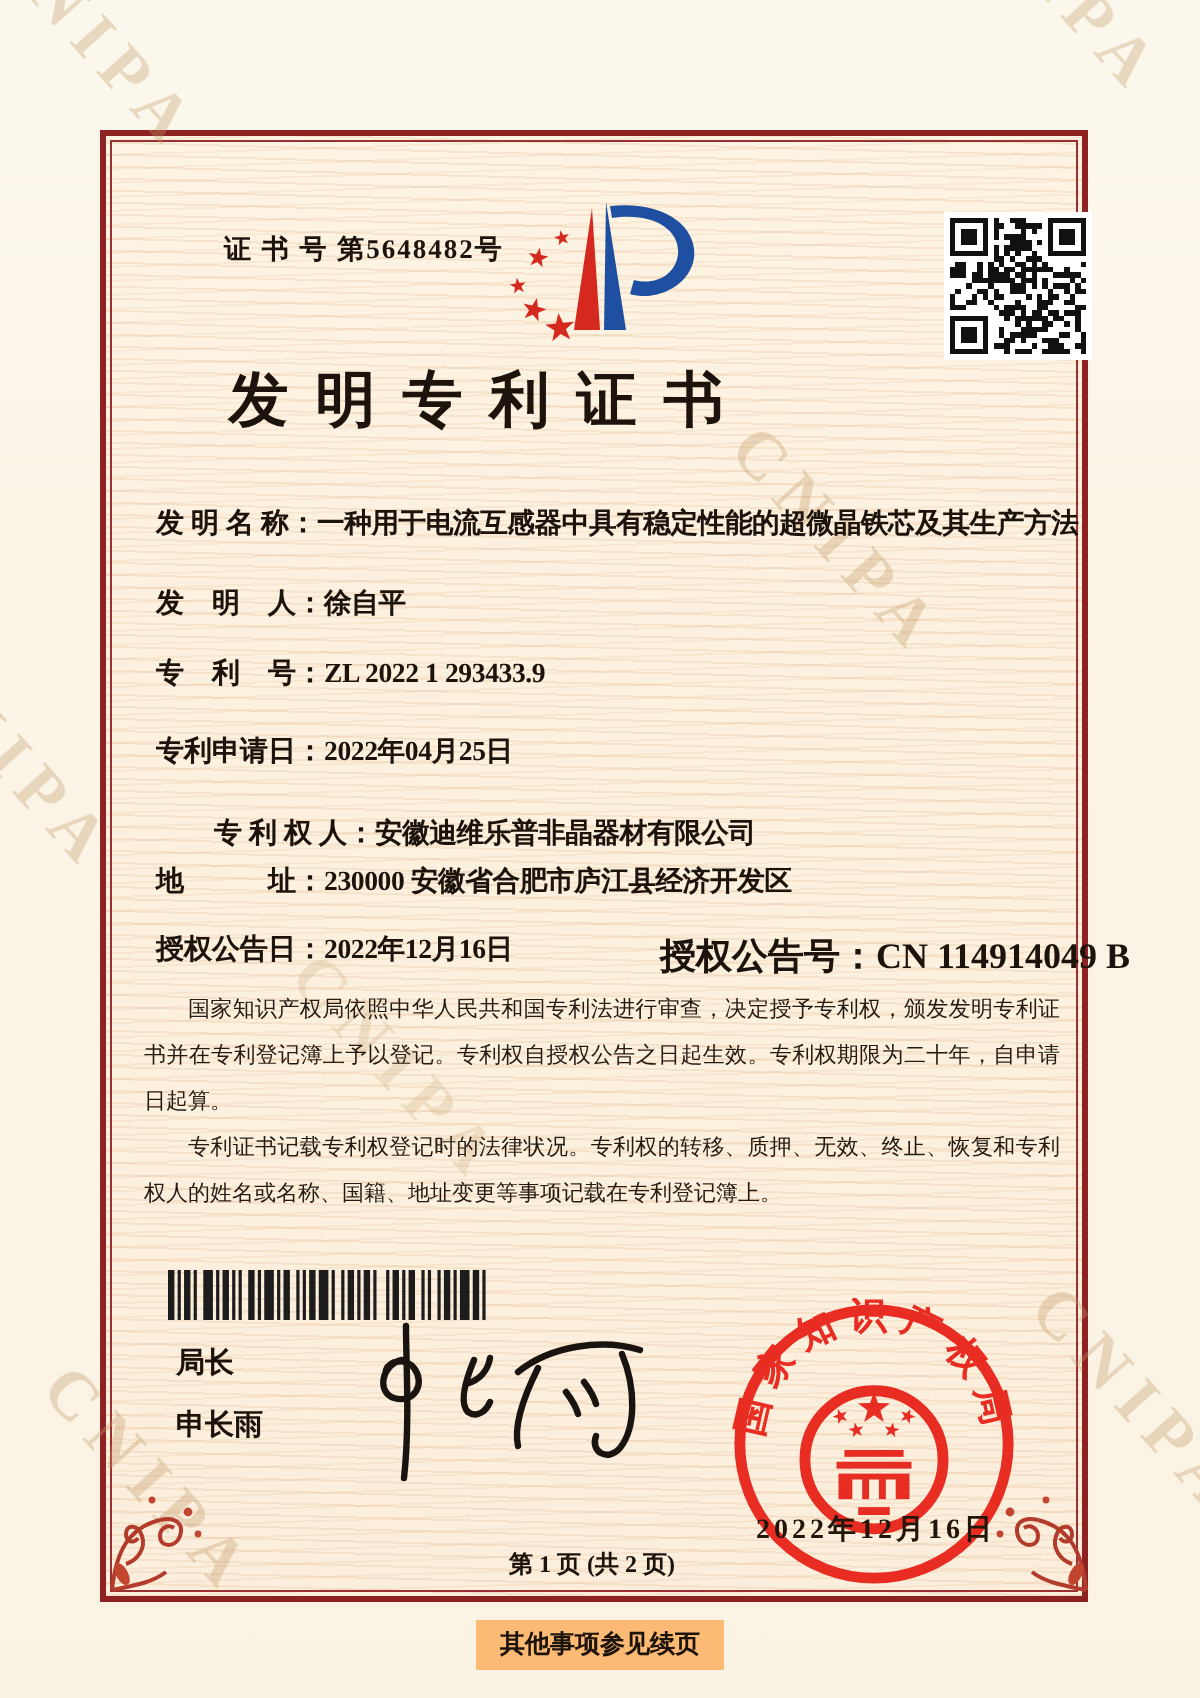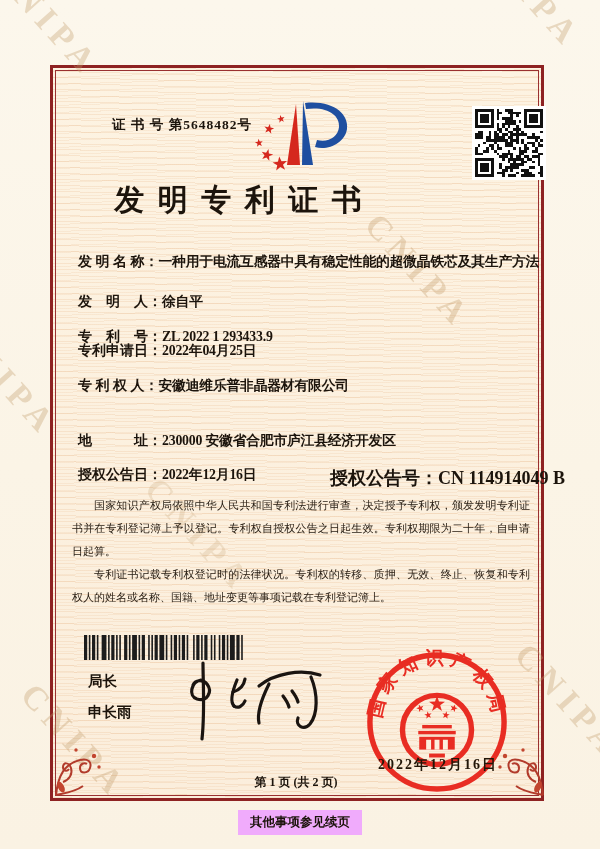--- a/index.html
+++ b/index.html
@@ -38,22 +38,22 @@
   .cert-no{position:absolute;left:76px;top:116px;font-size:13.5px;font-weight:600;letter-spacing:1px;margin-left:36px;}
   .logo{position:absolute;left:236px;top:94px;}
   .qr{position:absolute;left:472px;top:106px;width:74px;height:74px;background:#fff;padding:3px;box-sizing:border-box;}
   .title{
     position:absolute;left:0;top:180px;width:476px;text-align:center;
     font-size:30px;font-weight:bold;letter-spacing:0.45em;text-indent:0.45em;
   }
   
   .row{position:absolute;left:78px;font-size:14px;font-weight:600;white-space:nowrap;}
   .row .value{font-size:13.8px;letter-spacing:-0.2px;}
-  .r1{top:253px;} .r2{top:293px;} .r3{top:328px;} .r4{top:342px;}
-  .r5{top:377px;} .r6{top:432px;} .r7{top:466px;}
+  .r1{top:253px;} .r2{top:293px;} .r3{top:328px;} .r4{top:367px;}
+  .r5{top:408px;margin-left:29px;} .r6{top:432px;} .r7{top:466px;}
   .r7b{position:absolute;left:330px;top:466px;font-size:18px;font-weight:600;white-space:nowrap;}
   
   .paras{position:absolute;left:72px;top:494px;width:458px;font-size:11px;line-height:23px;text-align:justify;color:#241a10;}
   .paras p{margin:0;text-indent:2em;}
   
   .barcode{position:absolute;left:84px;top:635px;width:162px;height:25px;}
   
   .director-title{position:absolute;left:88px;top:672px;font-family:"Liberation Sans","DejaVu Sans",sans-serif;font-weight:bold;font-size:14.5px;}
   .director-name{position:absolute;left:88px;top:703px;font-family:"Liberation Sans","DejaVu Sans",sans-serif;font-weight:bold;font-size:14.5px;}
   .sig{position:absolute;left:183px;top:652px;}
@@ -61,21 +61,21 @@
   .seal{position:absolute;left:364px;top:649px;opacity:0.95;}
   .seal-date{
     position:absolute;left:358px;top:756px;width:160px;text-align:center;
     font-size:14px;font-weight:bold;letter-spacing:2px;color:#221608;
   }
   
   .page-num{position:absolute;left:0;top:774px;width:592px;text-align:center;font-size:12px;font-weight:600;}
   .note{
     position:absolute;left:0;top:810px;width:600px;text-align:center;font-size:12.5px;font-weight:600;
   }
-  .note span{background:#f0abfc;padding:4px 12px;display:inline-block;}
+  .note span{background:#fdba74;padding:4px 12px;display:inline-block;}
   .corner{position:absolute;top:736px;}
   .corner-l{left:53px;}
   .corner-r{left:491px;transform:scaleX(-1);}
 </style>
 </head>
 <body>
 
 <div class="page">
 
   <div class="frame"></div>

